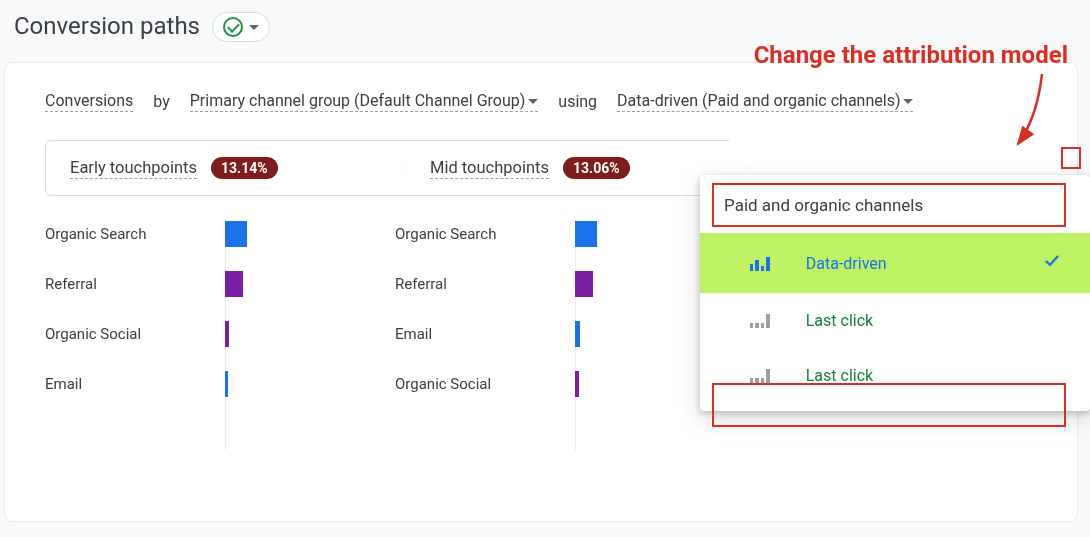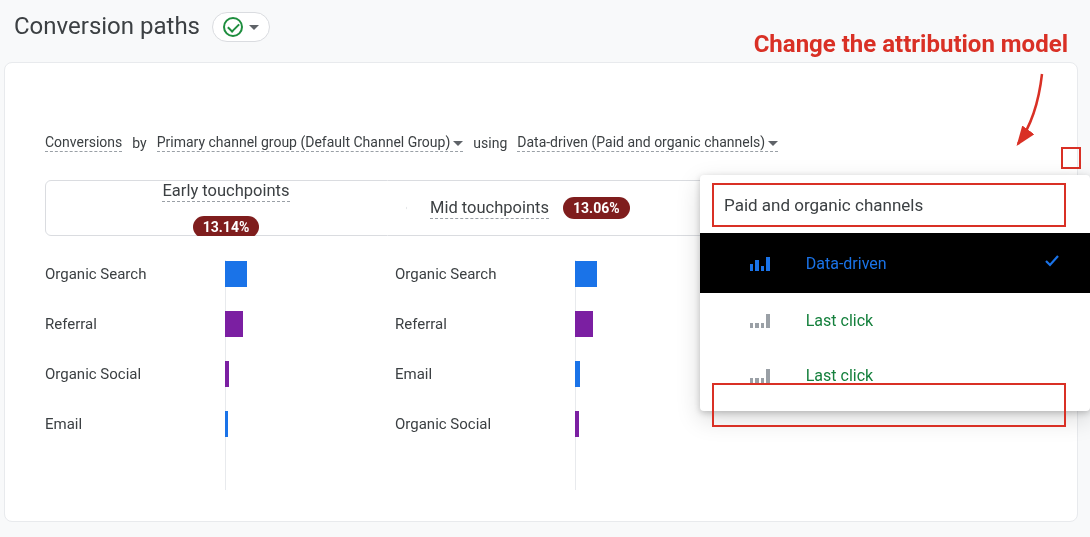--- a/index.html
+++ b/index.html
@@ -63,29 +63,28 @@
     .card {
       background: #fff;
       border: 1px solid #e8eaed;
       border-radius: 8px;
       margin: 0 12px 0 4px;
       padding: 28px 28px 0 40px;
       height: 460px;
       position: relative;
     }
     .filter-sentence {
-      font-size: 14px;
+      font-size: 16px;
       color: #3c4043;
       display: flex;
       flex-wrap: wrap;
       align-items: center;
-      gap: 10px;
+      gap: 20px;
       margin-bottom: 28px;
       white-space: nowrap;
-      margin-top: 43px;
     }
     .dashed {
       border-bottom: 1.5px dashed #9aa0a6;
       padding-bottom: 1px;
     }
     .tp-row {
       display: flex;
       gap: 0;
       margin-bottom: 24px;
       position: relative;
@@ -101,21 +100,20 @@
       width: 350px;
       background: #fff;
     }
     .tp-chip.first {
       border-radius: 6px 0 0 6px;
     }
     .tp-chip.notch-left {
       clip-path: polygon(0 0, calc(100% - 20px) 0, 100% 50%, calc(100% - 20px) 100%, 0 100%);
       width: 362px;
       z-index: 1;
-      flex-direction: column;
     }
     .tp-chip.indent {
       margin-left: -20px;
       padding-left: 42px;
       clip-path: polygon(0 0, calc(100% - 20px) 0, 100% 50%, calc(100% - 20px) 100%, 0 100%, 20px 50%);
       width: 362px;
     }
     .tp-label {
       font-size: 16.5px;
       color: #3c4043;
@@ -192,21 +190,21 @@
     }
     .dd-item {
       display: flex;
       align-items: center;
       padding: 18px 28px 18px 50px;
       font-size: 16px;
       gap: 36px;
       color: #15803d;
     }
     .dd-item.active {
-      background: #000000;
+      background: #bef264;
       color: #1a73e8;
     }
     .dd-item.active .dd-check {
       color: #1a73e8;
     }
     .dd-icon {
       display: flex;
       align-items: flex-end;
       gap: 2.2px;
       height: 15px;
@@ -338,21 +336,21 @@
           <div class="bar-wrap">
               <div class="bar" style="width:4px;background:#7b1fa2"></div>
             </div>
         </div>
       </div>
     </div>
   </div>
 
 </div>
 
-<div class="red-text" style="top:30px; right:22px;margin-left:43px;">Change the attribution model</div>
+<div class="red-text" style="top:41px; right:22px;margin-left:43px;">Change the attribution model</div>
 <svg class="arrow-svg" style="top:68px; right:18px;" width="100" height="92">
   <defs>
     <marker id="ah" markerWidth="10" markerHeight="10" refX="7" refY="3" orient="auto">
       <path d="M0,0 L8,3 L0,6 Z" fill="#d93025"></path>
     </marker>
   </defs>
   <path d="M 70 6 Q 65 50 46 76" stroke="#d93025" stroke-width="2.5" fill="none" marker-end="url(#ah)"></path>
 </svg>
 <div class="trigger-box"></div>
 

